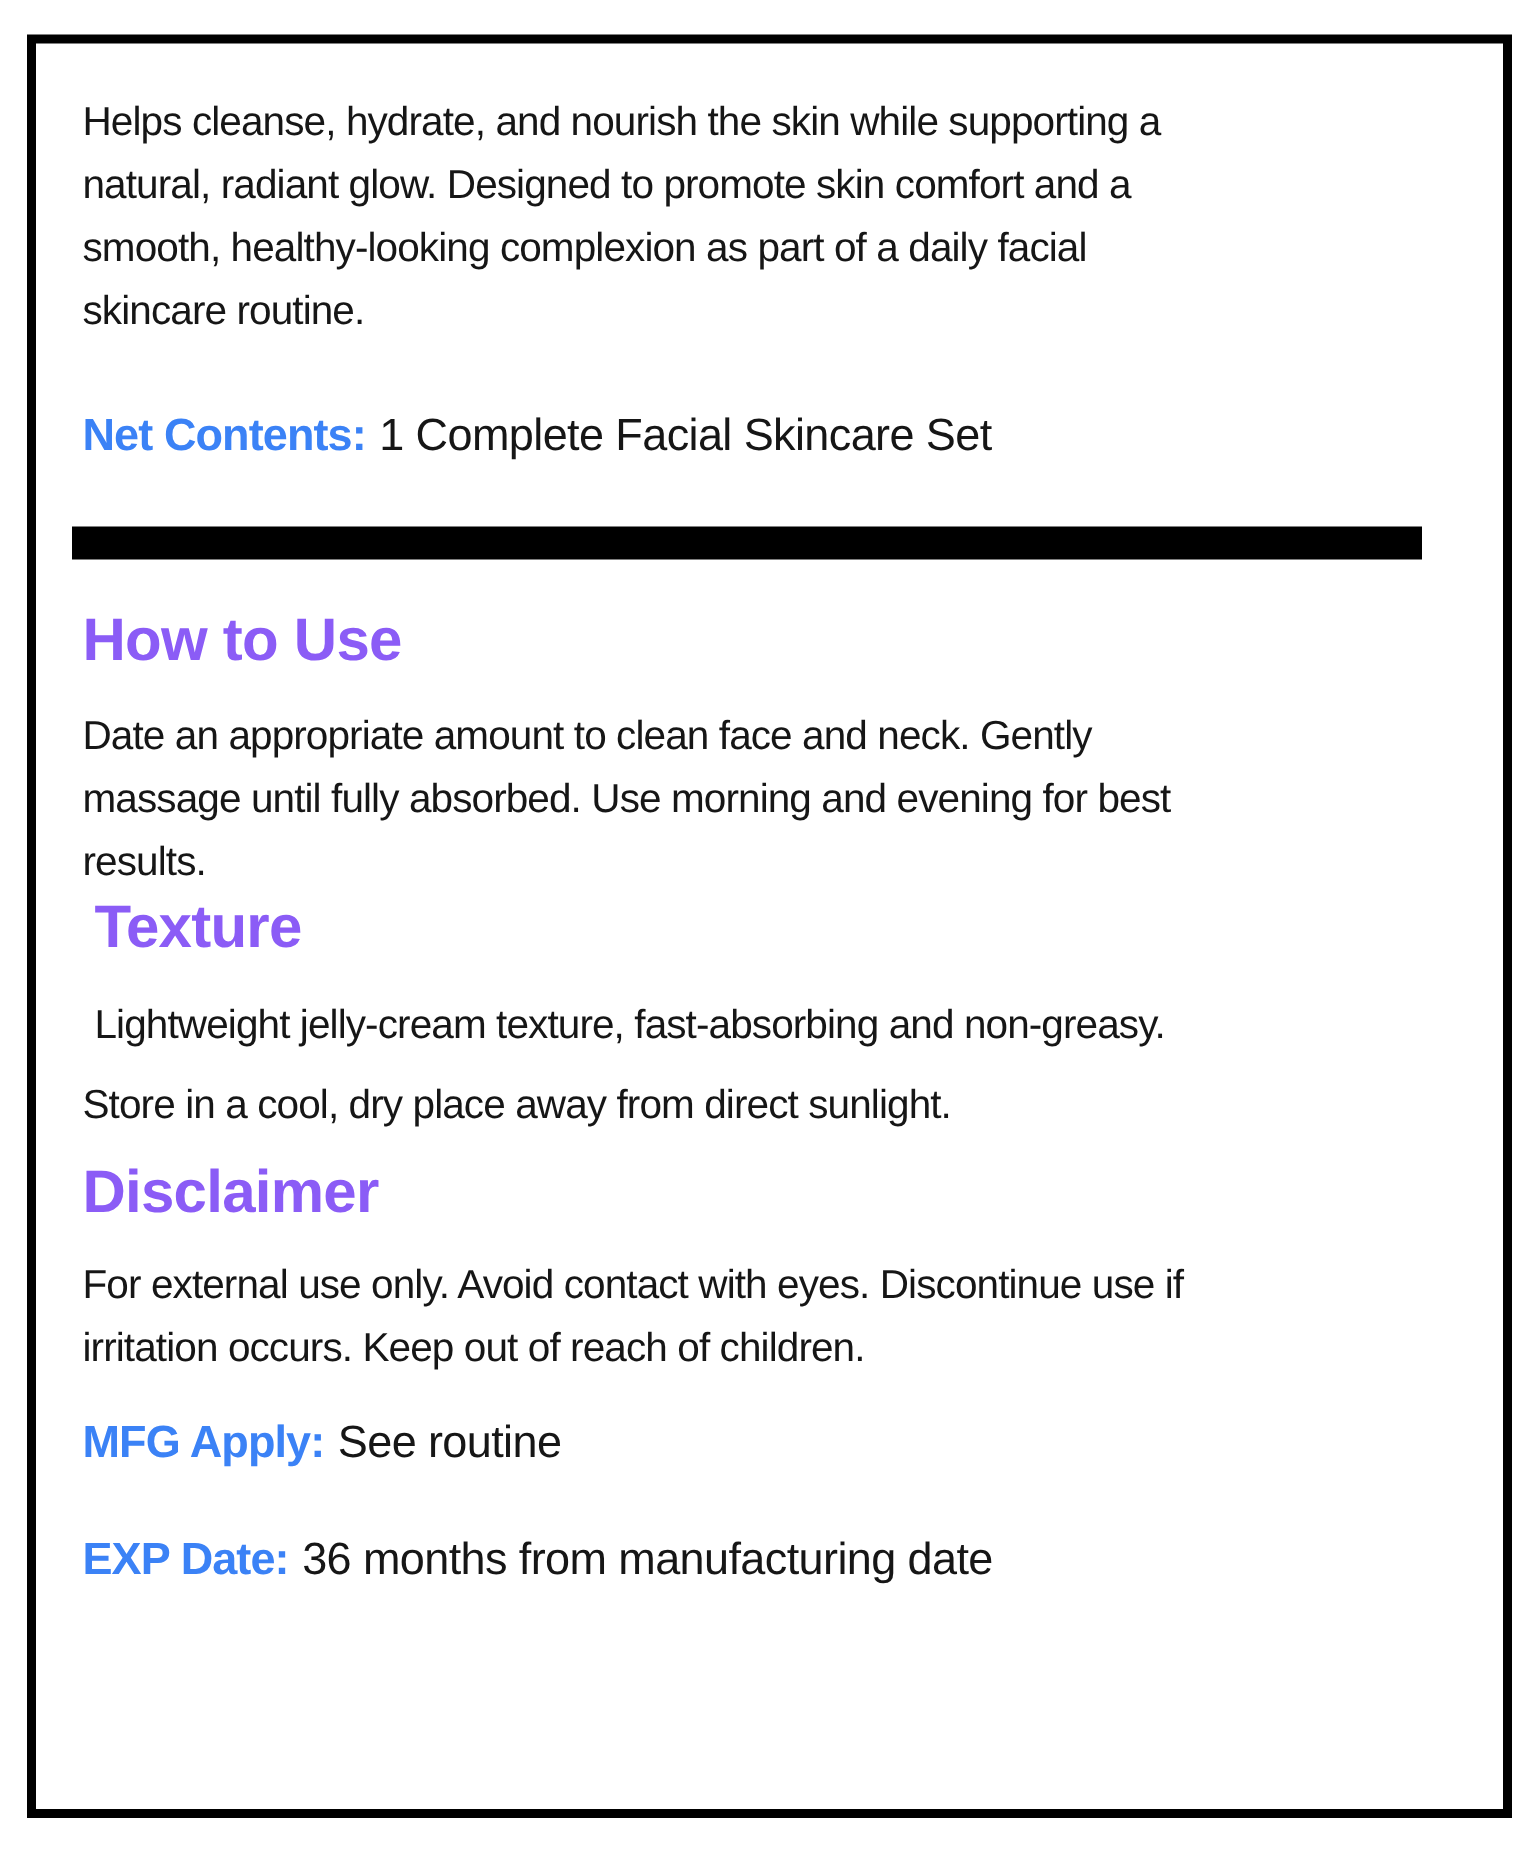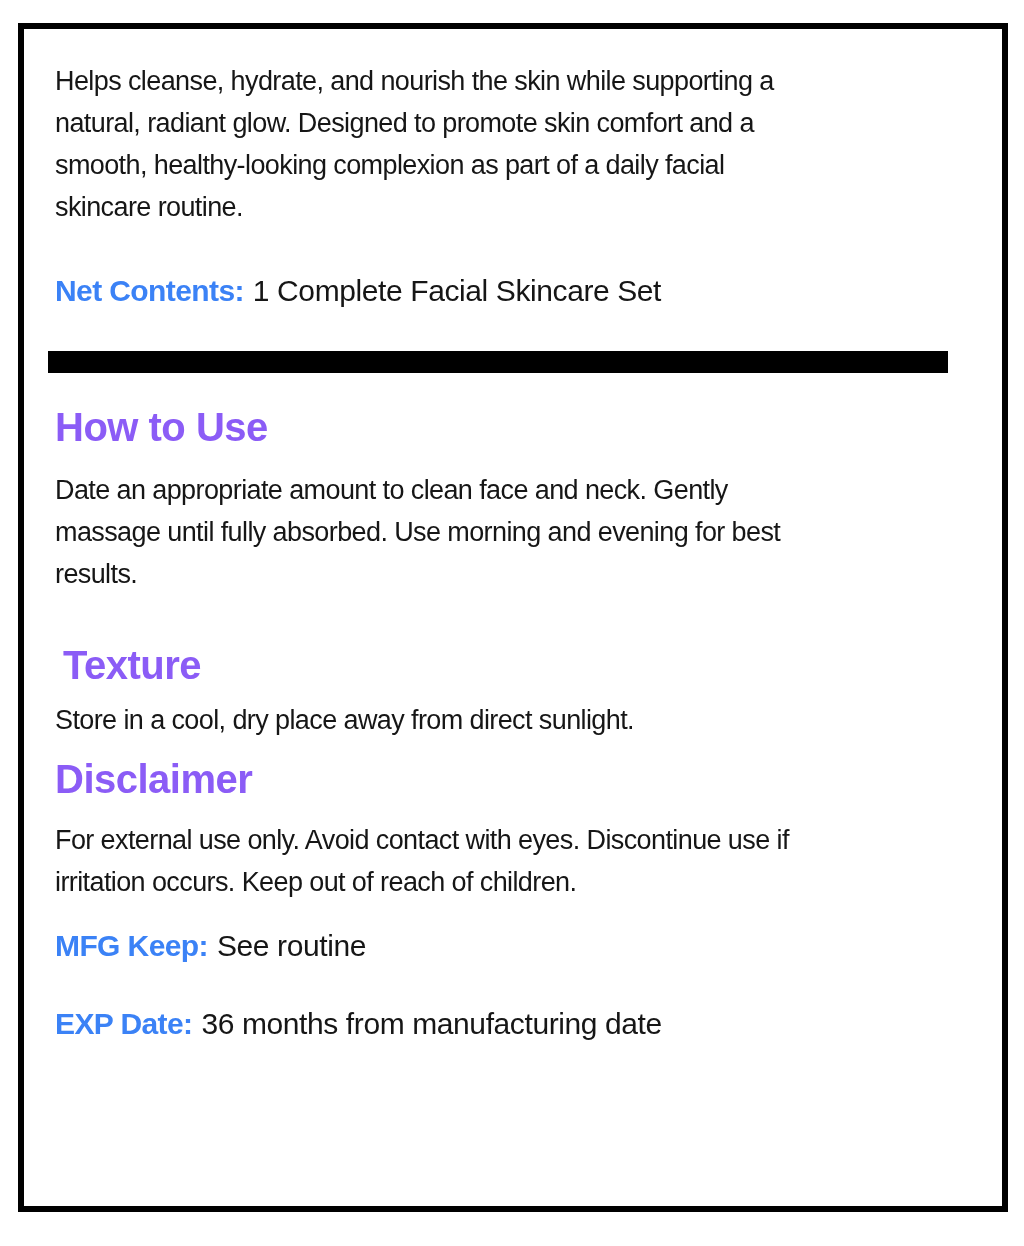--- a/index.html
+++ b/index.html
@@ -51,21 +51,21 @@
   h2 {
     margin: 0;
     font-size: 40px;
     line-height: 46px;
     font-weight: 700;
     color: #8b5cf6;
     letter-spacing: -0.5px;
   }
   .h-howto   { margin-top: 31px; }
   .p-howto   { margin-top: 19px; }
-  .h-texture { margin-top: 47px; }
+  .h-texture { }
   .p-texture { margin-top: 21px; }
   .h-storage { margin-top: 23px; }
   .p-storage { margin-top: 11px; }
   .h-disclaimer { margin-top: 15px; }
   .p-disclaimer { margin-top: 17px; }
   .mfg { margin-top: 24px; }
   .exp { margin-top: 40px; }
   .indent { margin-left: 8px; }
 </style>
 </head>
@@ -81,24 +81,25 @@
   <p class="kv net-contents"><strong>Net Contents:</strong><span>1 Complete Facial Skincare Set</span></p>
 
   <div class="divider"></div>
 
   <h2 class="h-howto">How to Use</h2>
   <p class="body p-howto">Date an appropriate amount to clean face and neck. Gently
 massage until fully absorbed. Use morning and evening for best
 results.</p>
 
   <h2 class="h-texture indent">Texture</h2>
+  <p class="body p-texture indent">Lightweight jelly-cream texture, fast-absorbing and non-greasy.</p>
 
   <p class="body p-storage">Store in a cool, dry place away from direct sunlight.</p>
 
   <h2 class="h-disclaimer">Disclaimer</h2>
   <p class="body p-disclaimer">For external use only. Avoid contact with eyes. Discontinue use if
 irritation occurs. Keep out of reach of children.</p>
 
-  <p class="kv mfg"><strong>MFG Keep:</strong><span>See routine</span></p>
+  <p class="kv mfg"><strong>MFG Apply:</strong><span>See routine</span></p>
 
   <p class="kv exp"><strong>EXP Date:</strong><span>36 months from manufacturing date</span></p>
 
 </div>
 
 </body></html>

